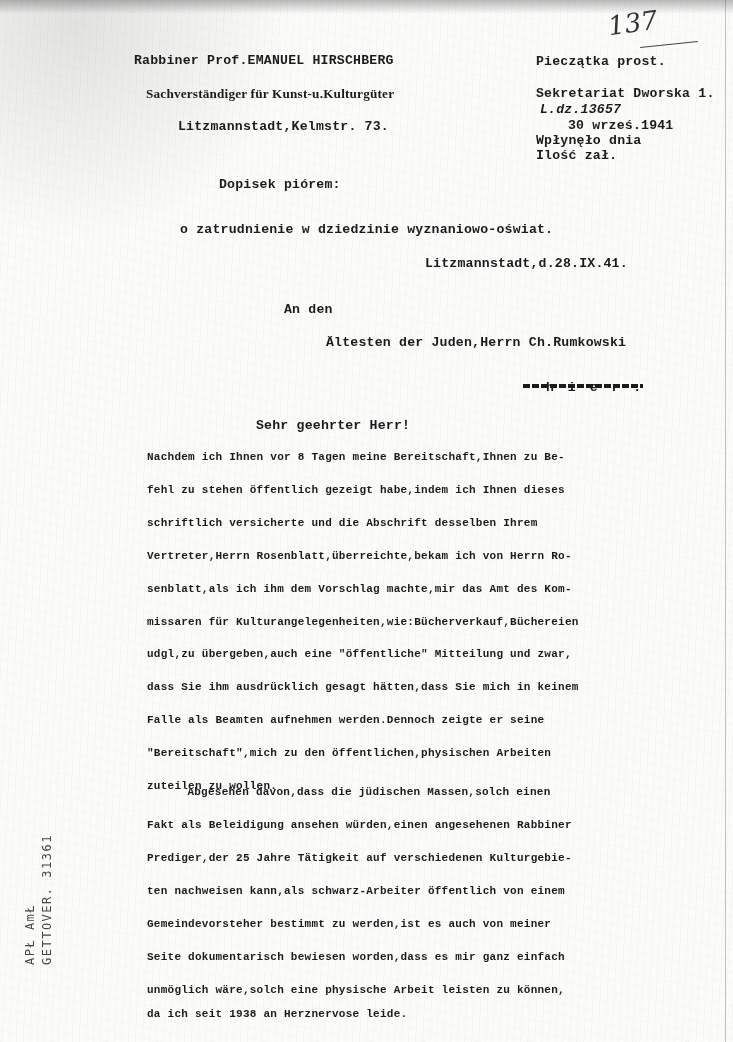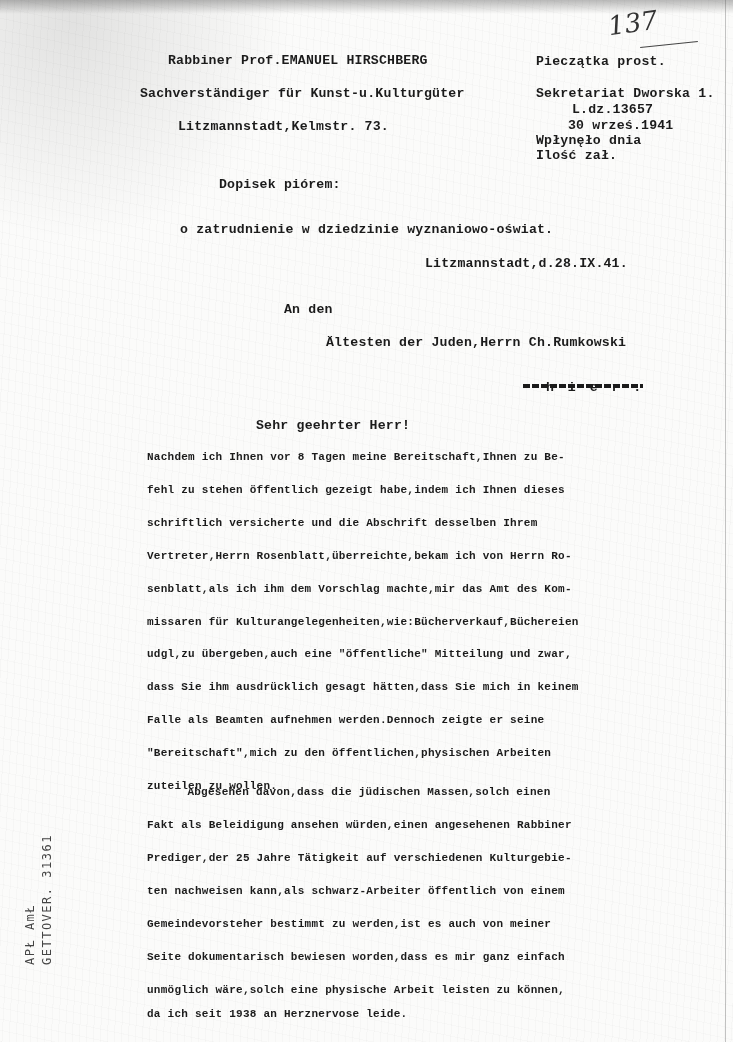--- a/index.html
+++ b/index.html
@@ -50,27 +50,27 @@
 </head>
 <body>
 
 <div class="paper"></div>
 <div class="top-shadow"></div>
 <div class="fold-right"></div>
 
 <div class="pagenum">137</div>
 <div class="pagenum-underline"></div>
 
-<div class="t" style="left:168px; top:53px;">Rabbiner Prof.EMANUEL HIRSCHBERG</div>
-<div class="t" style="left:140px; top:86px;">Sachverständiger für Kunst-u.Kulturgüter</div>
+<div class="t" style="left:134px; top:53px;">Rabbiner Prof.EMANUEL HIRSCHBERG</div>
+<div class="t" style="left:146px; top:86px;font-family:Liberation Serif, serif;">Sachverständiger für Kunst-u.Kulturgüter</div>
 <div class="t" style="left:178px; top:119px;">Litzmannstadt,Kelmstr. 73.</div>
 
 <div class="t" style="left:536px; top:54px;">Pieczątka prost.</div>
 <div class="t" style="left:536px; top:86px;">Sekretariat Dworska 1.</div>
-<div class="t" style="left:572px; top:102px;">L.dz.13657</div>
+<div class="t" style="left:540px; top:102px;font-style:italic;">L.dz.13657</div>
 <div class="t" style="left:568px; top:118px;">30 wrześ.1941</div>
 <div class="t" style="left:536px; top:133px;">Wpłynęło dnia</div>
 <div class="t" style="left:536px; top:148px;">Ilość zał.</div>
 
 <div class="t" style="left:219px; top:177px;">Dopisek piórem:</div>
 <div class="t" style="left:180px; top:222px;">o zatrudnienie w dziedzinie wyznaniowo-oświat.</div>
 
 <div class="t" style="left:425px; top:256px;">Litzmannstadt,d.28.IX.41.</div>
 
 <div class="t" style="left:284px; top:302px;">An den</div>

